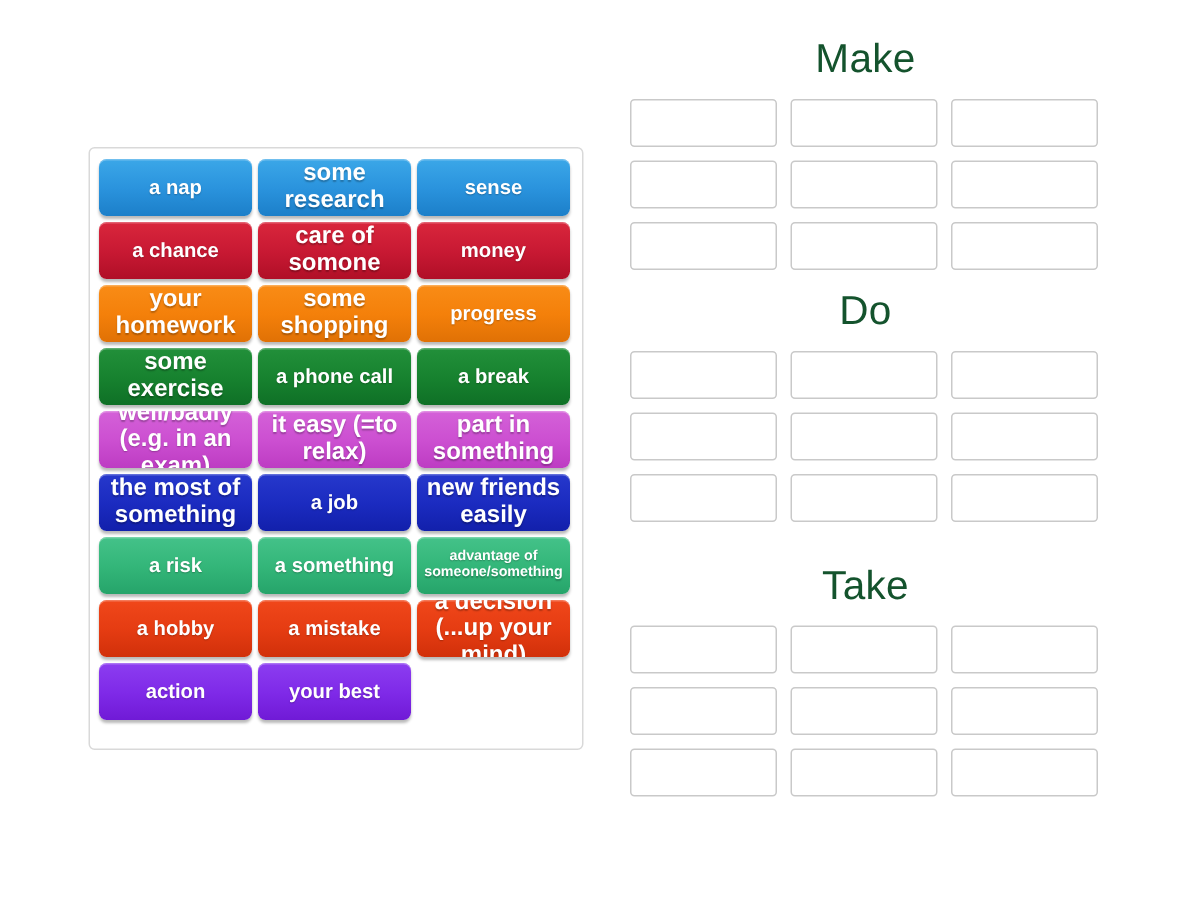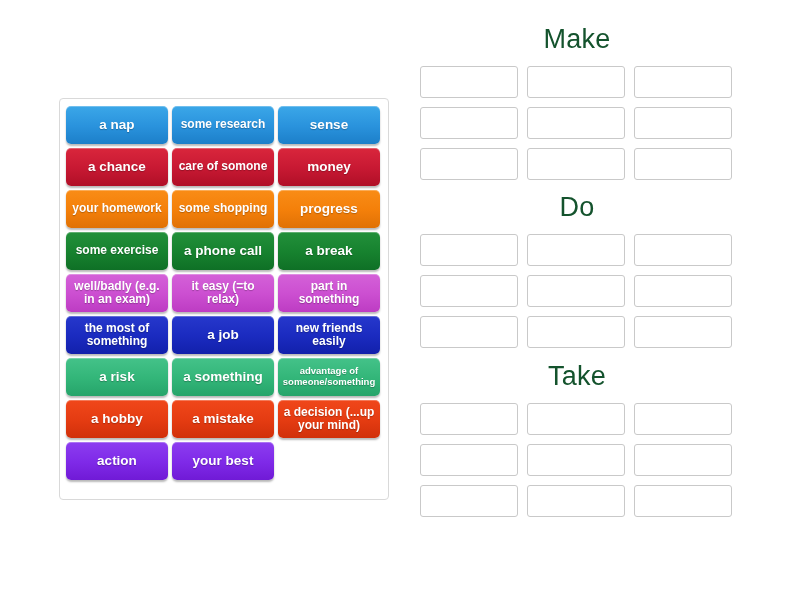--- a/index.html
+++ b/index.html
@@ -64,21 +64,21 @@
     position: relative;
     box-shadow: 0 2px 2px rgba(0,0,0,0.28), inset 0 1px 0 rgba(255,255,255,0.28);
     overflow: hidden;
   }
   .tile span {
     display: block;
     width: 100%;
     text-shadow: 0 1px 1px rgba(0,0,0,0.25);
   }
   .tile.small span { font-size: 9.5px; line-height: 1.12; }
-  .tile.med span   { font-size: 12px;  line-height: 1.1; }
+  .tile.med span   { font-size: 16px;  line-height: 1.1; }
 
   
   .c-blue      { background: linear-gradient(180deg,#3ba7e8 0%,#2a93dd 52%,#1c7fc9 100%); }
   .c-red       { background: linear-gradient(180deg,#d9263c 0%,#c81933 52%,#b00f27 100%); }
   .c-orange    { background: linear-gradient(180deg,#f98c16 0%,#f4800a 52%,#e07105 100%); }
   .c-green     { background: linear-gradient(180deg,#22903a 0%,#17822f 52%,#0f7026 100%); }
   .c-magenta   { background: linear-gradient(180deg,#d461d8 0%,#cc4fd1 52%,#bd3cc3 100%); align-items: center; }
   .c-navy      { background: linear-gradient(180deg,#2638cc 0%,#1b2bc0 52%,#1220ab 100%); }
   .c-seagreen  { background: linear-gradient(180deg,#44c289 0%,#33b679 52%,#26a46a 100%); }
   .c-orangered { background: linear-gradient(180deg,#f0471a 0%,#e53c12 52%,#d1300a 100%); }
@@ -95,21 +95,21 @@
   .zone-title {
     text-align: center;
     font-size: 27px;
     color: #14532d;
     font-weight: normal;
     line-height: 1;
     margin: 0 0 13px 0;
     letter-spacing: 0.2px;
   }
   .zone.z-do   .zone-title { margin-top: 14px; }
-  .zone.z-take .zone-title { margin-top: 15px; }
+  .zone.z-take .zone-title { margin-top: 29px; }
 
   .slot-grid {
     display: flex;
     flex-wrap: wrap;
     gap: 9px 9px;
   }
   .slot {
     box-sizing: border-box;
     width: 98px;
     height: 32px;

